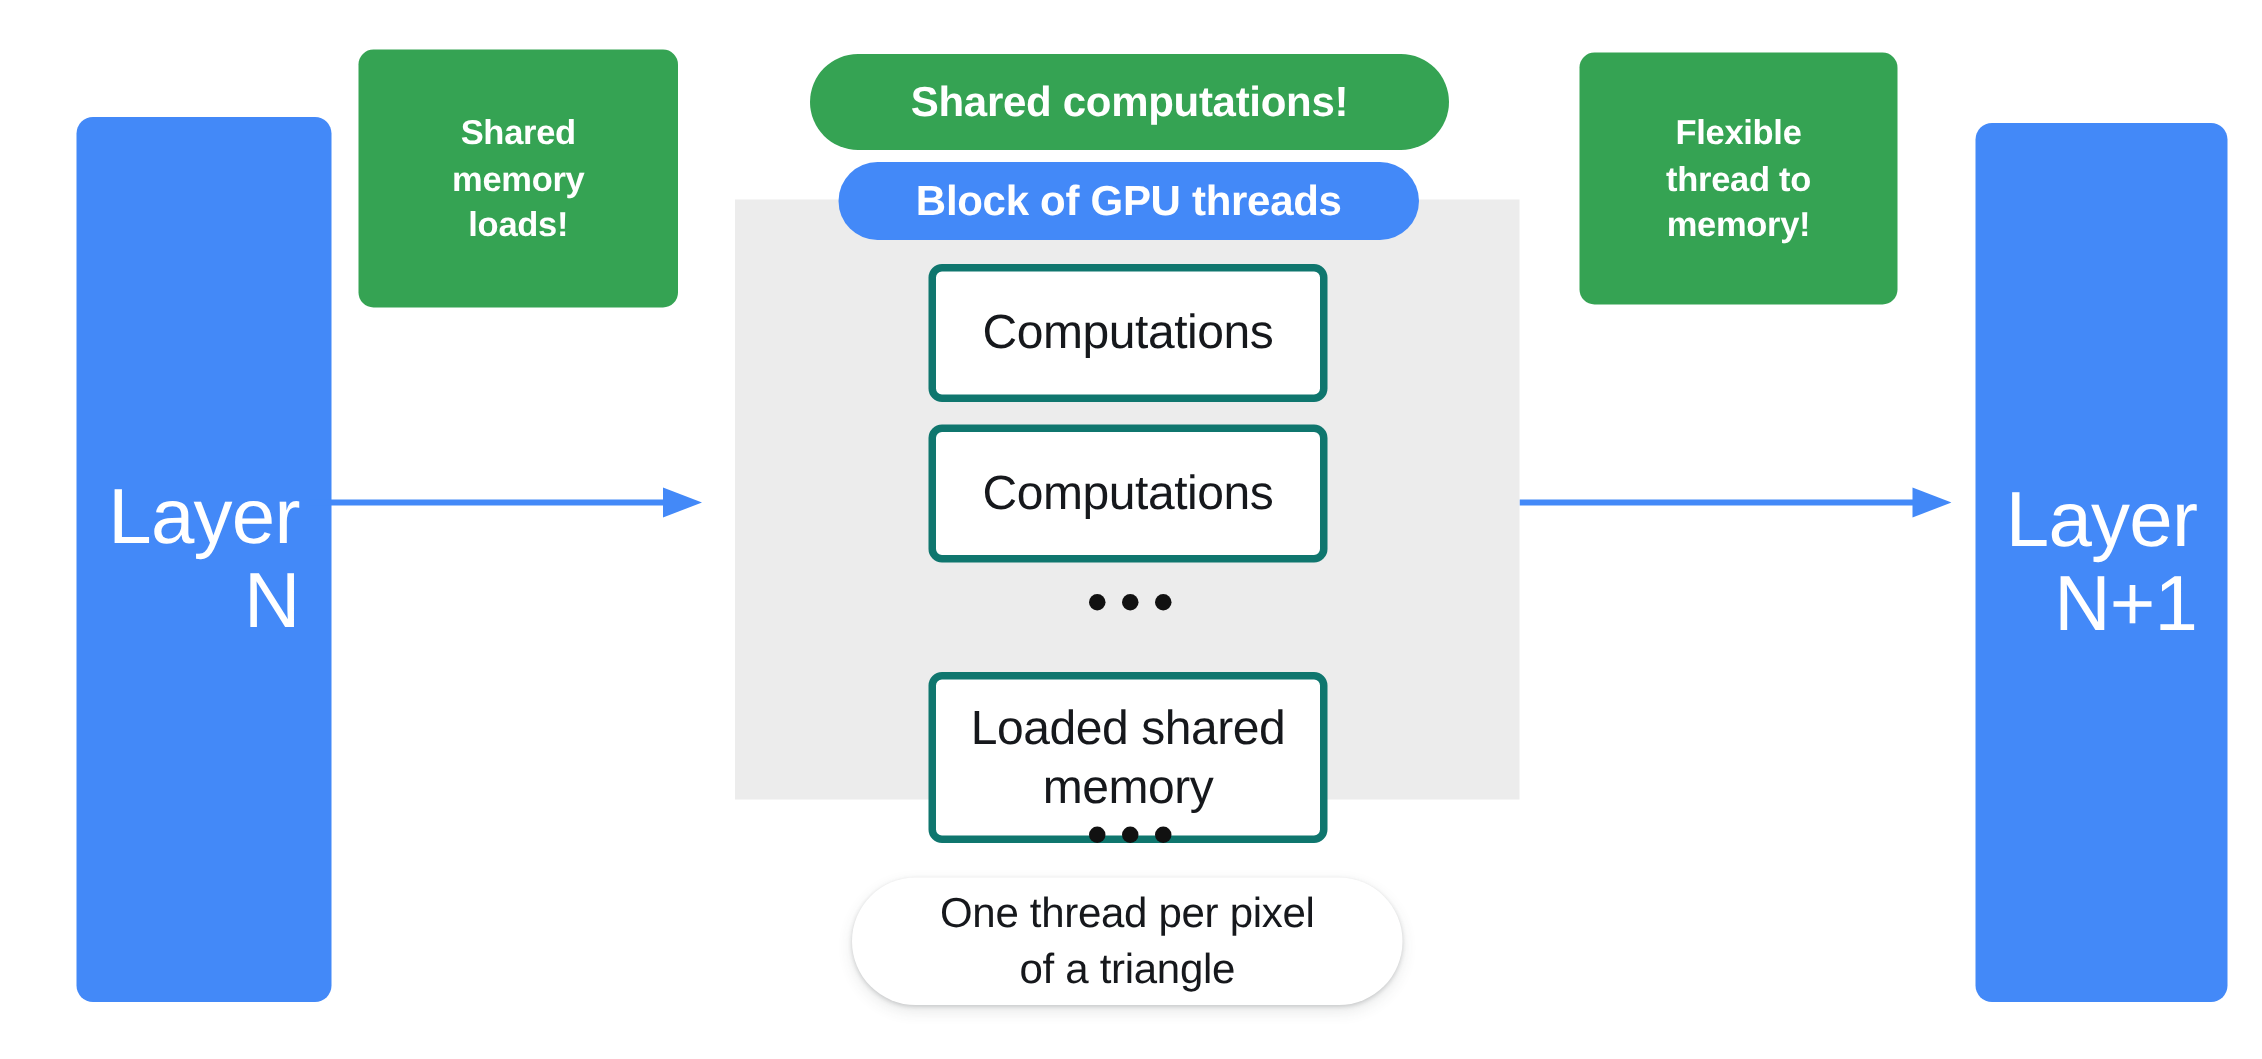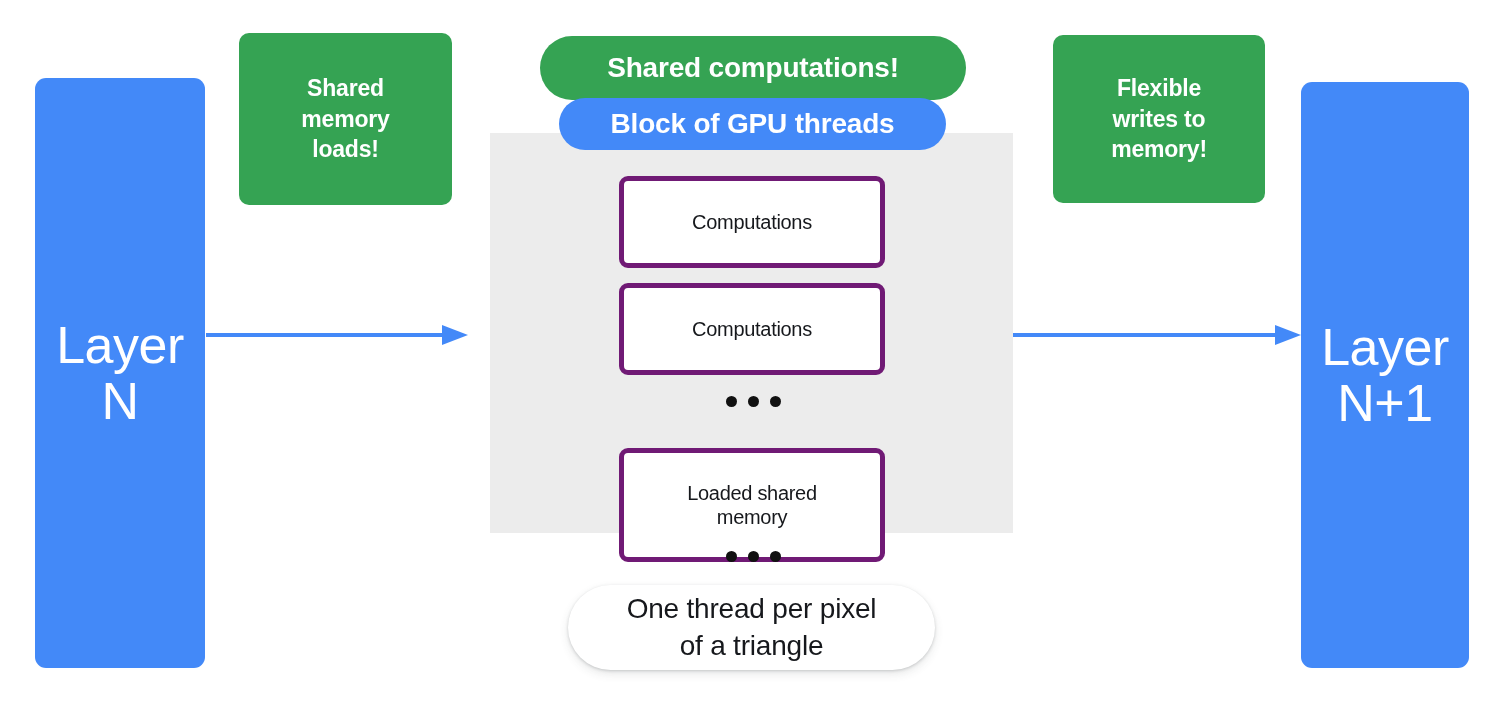--- a/index.html
+++ b/index.html
@@ -21,25 +21,26 @@
 
   
   .layer-slab {
     position: absolute;
     background: #4389f8;
     border-radius: 11px;
     display: flex;
     align-items: center;
     justify-content: center;
     color: #ffffff;
-    text-align: center;
+    text-align: right;
     line-height: 1.08;
     font-weight: 400;
     letter-spacing: -0.5px;
     white-space: pre-line;
+    margin-left: 16px;
   }
   #layer-n {
     left: 35px;  top: 78px;
     width: 170px; height: 590px;
     font-size: 52px;
   }
   #layer-n1 {
     left: 1301px; top: 82px;
     width: 168px; height: 586px;
     font-size: 52px;
@@ -78,49 +79,49 @@
     letter-spacing: -0.2px;
     white-space: nowrap;
   }
   #pill-shared-computations {
     left: 540px; top: 36px;
     width: 426px; height: 64px;
     background: #35a353;
     font-size: 28px;
   }
   #pill-block-of-threads {
-    left: 559px; top: 98px;
+    left: 559px; top: 108px;
     width: 387px; height: 52px;
     background: #4389f8;
     font-size: 28px;
     z-index: 4;
   }
 
   
   #block-region {
     position: absolute;
     left: 490px; top: 133px;
     width: 523px; height: 400px;
     background: #ececec;
     z-index: 1;
   }
 
   
   .thread-card {
     position: absolute;
     background: #ffffff;
-    border: 5px solid #701a75;
+    border: 5px solid #0f766e;
     border-radius: 9px;
     box-sizing: border-box;
     display: flex;
     align-items: center;
     justify-content: center;
     text-align: center;
     color: #16181c;
-    font-size: 20px;
+    font-size: 32px;
     line-height: 1.22;
     z-index: 3;
     white-space: pre-line;
     letter-spacing: -0.3px;
   }
   #thread-card-0 { left: 619px; top: 176px; width: 266px; height: 92px; }
   #thread-card-1 { left: 619px; top: 283px; width: 266px; height: 92px; }
   #thread-card-2 { left: 619px; top: 448px; width: 266px; height: 114px; }
 
   
@@ -218,19 +219,19 @@
 of a triangle</div>
 
   <div class="arrow" id="arrow-right">
     <svg viewBox="0 0 288 26" preserveAspectRatio="none" aria-hidden="true">
       <line x1="0" y1="13" x2="264" y2="13" stroke="#4389f8" stroke-width="4"></line>
       <polygon points="262,3 288,13 262,23" fill="#4389f8"></polygon>
     </svg>
   </div>
 
   <div class="callout-badge" id="badge-right">Flexible
-writes to
+thread to
 memory!</div>
 
   <div class="layer-slab" id="layer-n1">Layer
 N+1</div>
 
 </div>
 
 </body></html>

